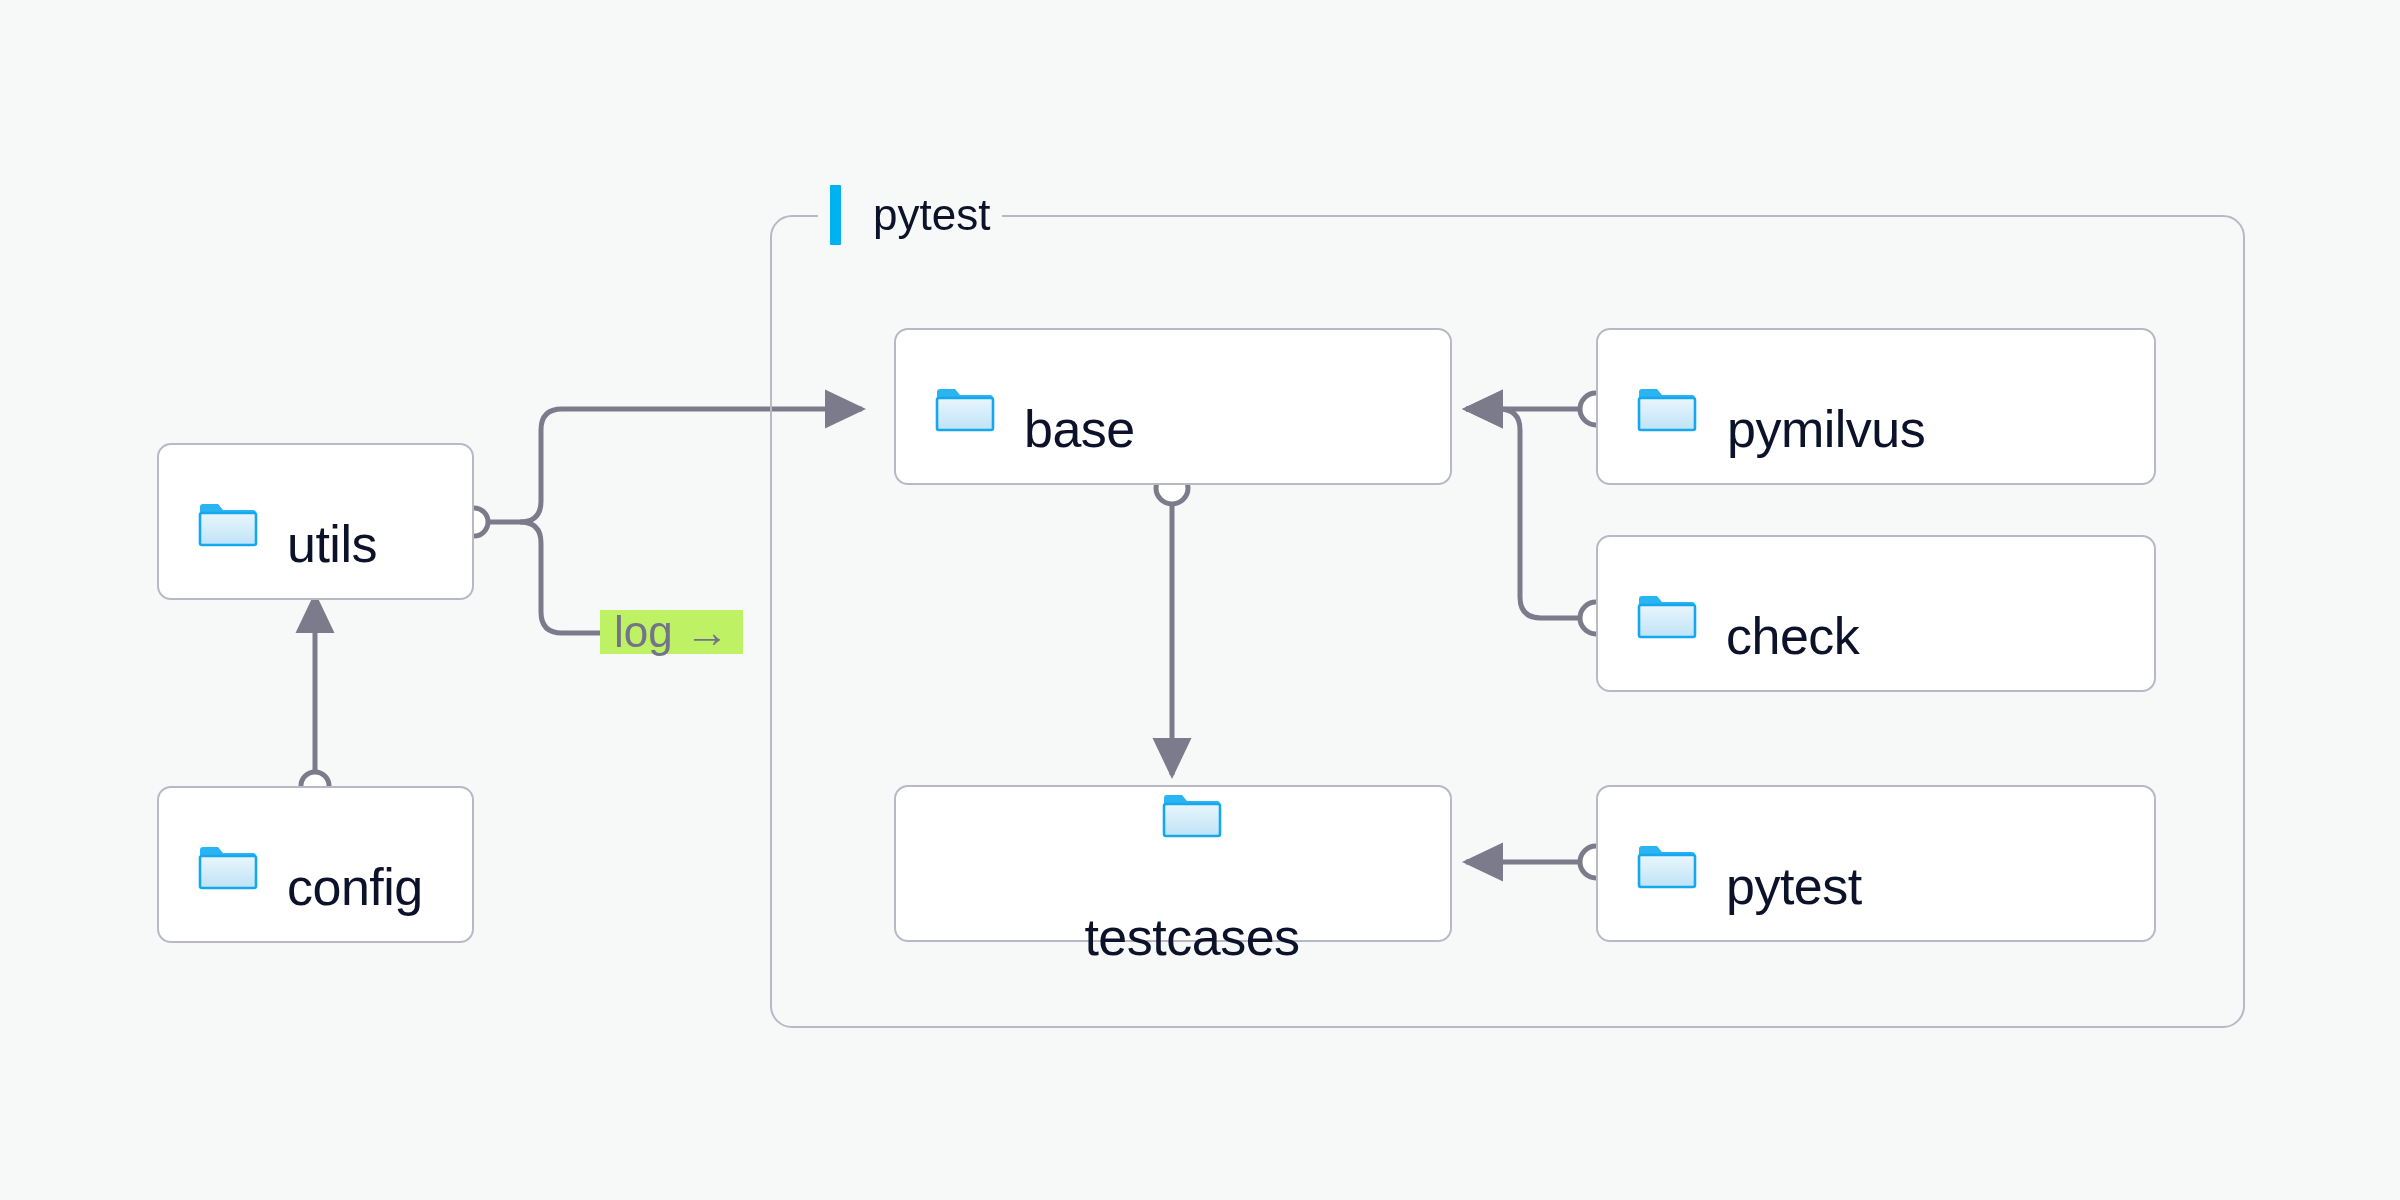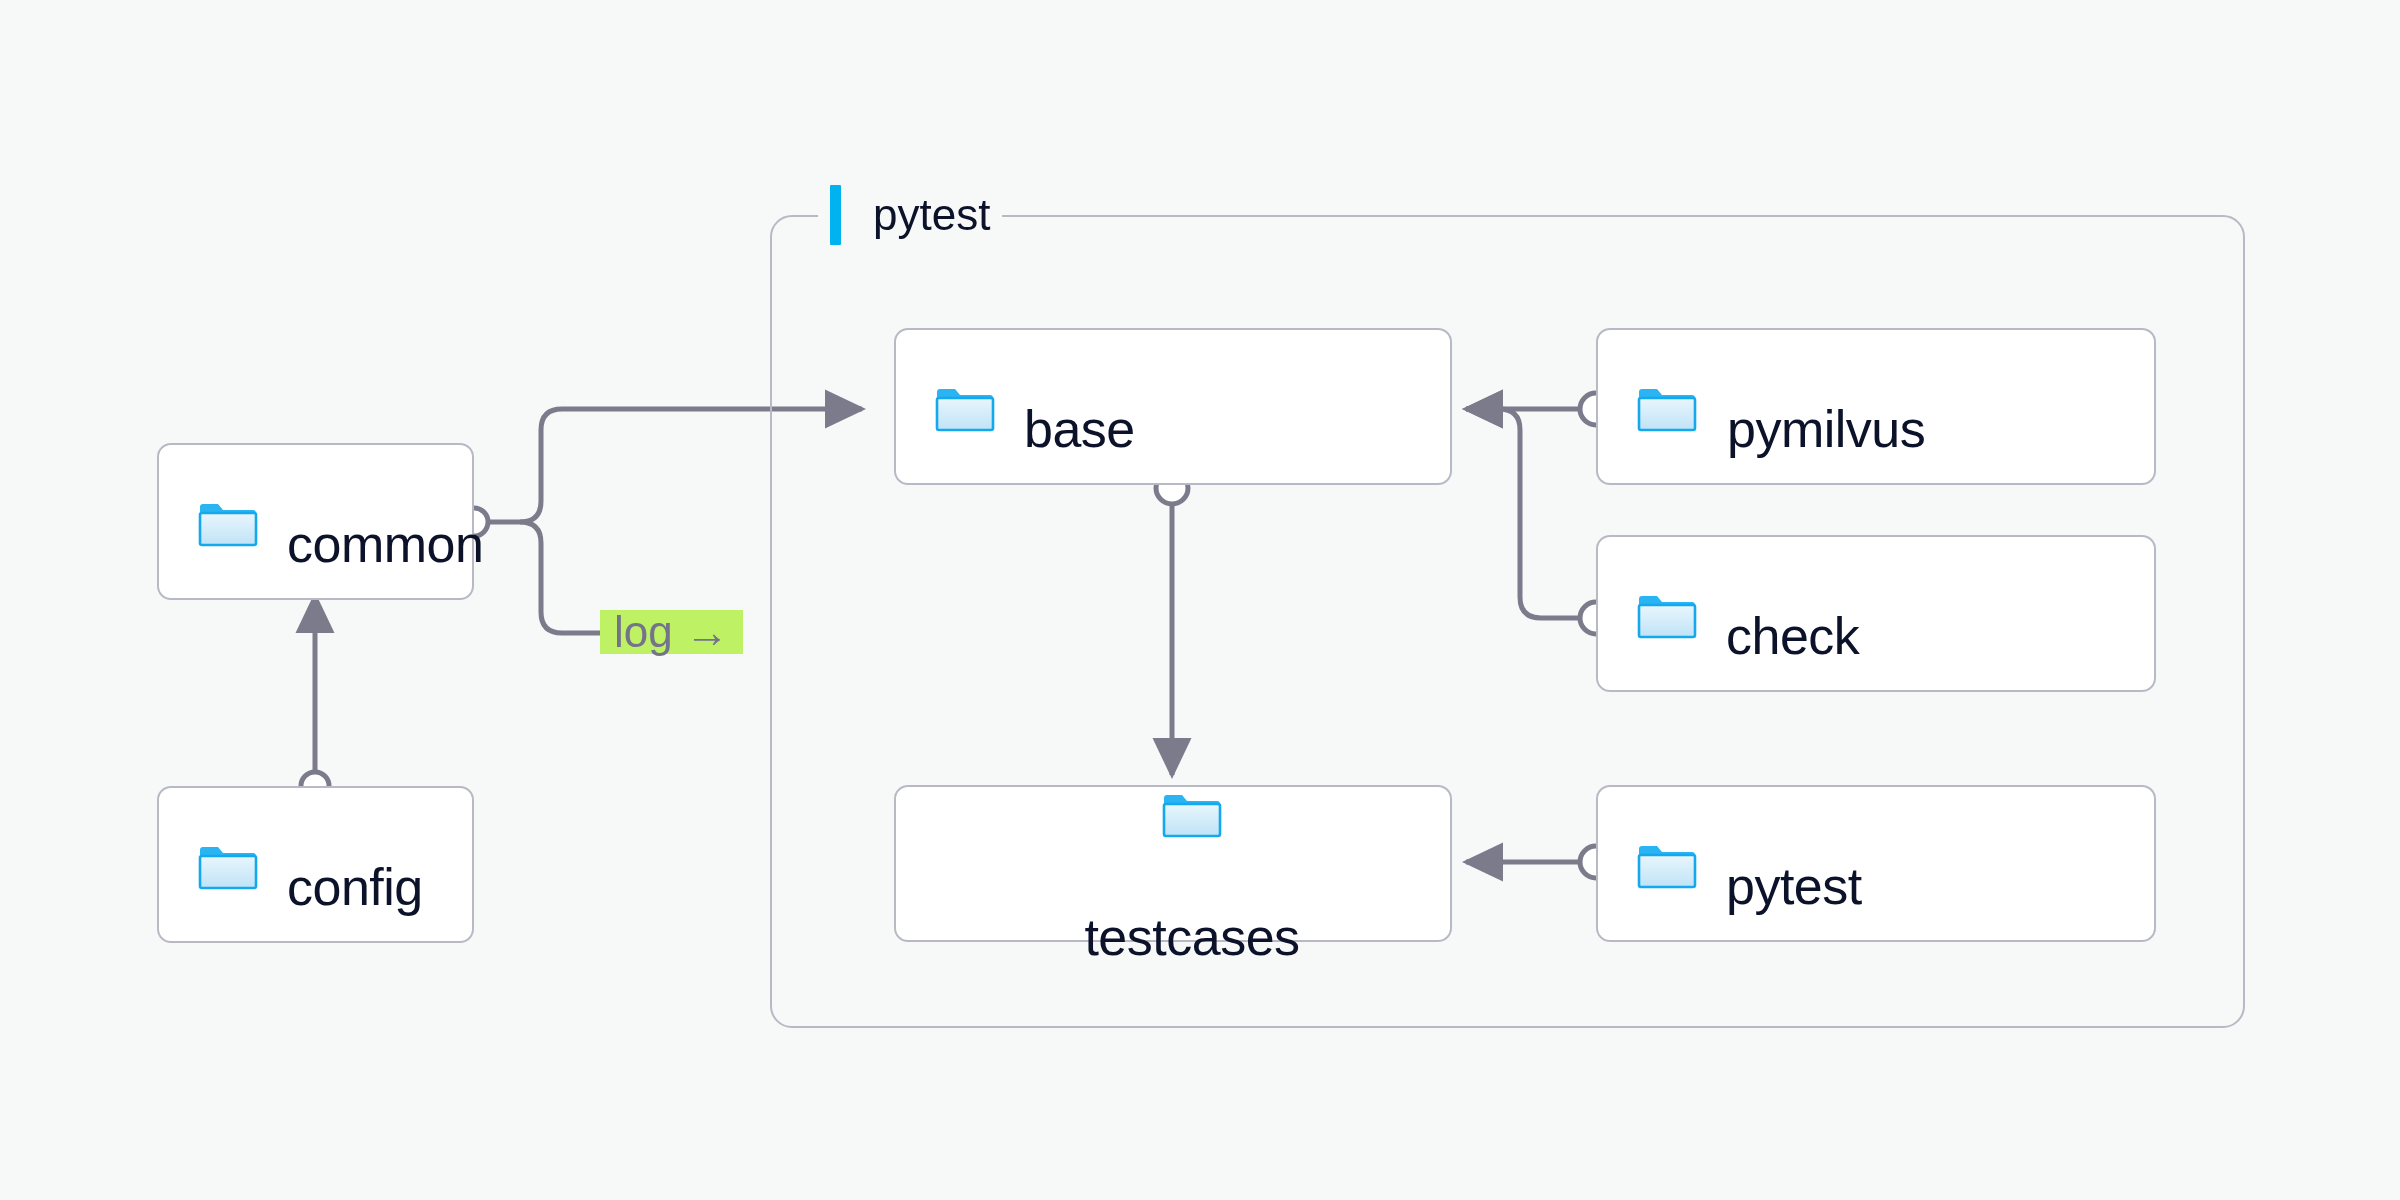--- a/index.html
+++ b/index.html
@@ -143,21 +143,21 @@
         <defs>
           <linearGradient id="fgA" x1="0" y1="0" x2="0" y2="1">
             <stop offset="0%" stop-color="#e9f6fd"></stop>
             <stop offset="100%" stop-color="#bfe3f6"></stop>
           </linearGradient>
         </defs>
         <path d="M3 8 h18 l5 6 h30 a3 3 0 0 1 3 3 v5 h-56 v-11 a3 3 0 0 1 3 -3 z" fill="#2ab4f2"></path>
         <rect x="3" y="17" width="56" height="32" rx="2" fill="url(#fgA)" stroke="#14a9ef" stroke-width="2.6"></rect>
       </svg>
     </span>
-    <span class="node-label">common</span>
+    <span class="node-label">utils</span>
   </div>
 
   <div class="node" style="left:157px; top:786px; width:317px; height:157px;">
     <span class="folder-icon">
       <svg viewBox="0 0 62 52" width="62" height="52">
         <defs>
           <linearGradient id="fgB" x1="0" y1="0" x2="0" y2="1">
             <stop offset="0%" stop-color="#e9f6fd"></stop>
             <stop offset="100%" stop-color="#bfe3f6"></stop>
           </linearGradient>

